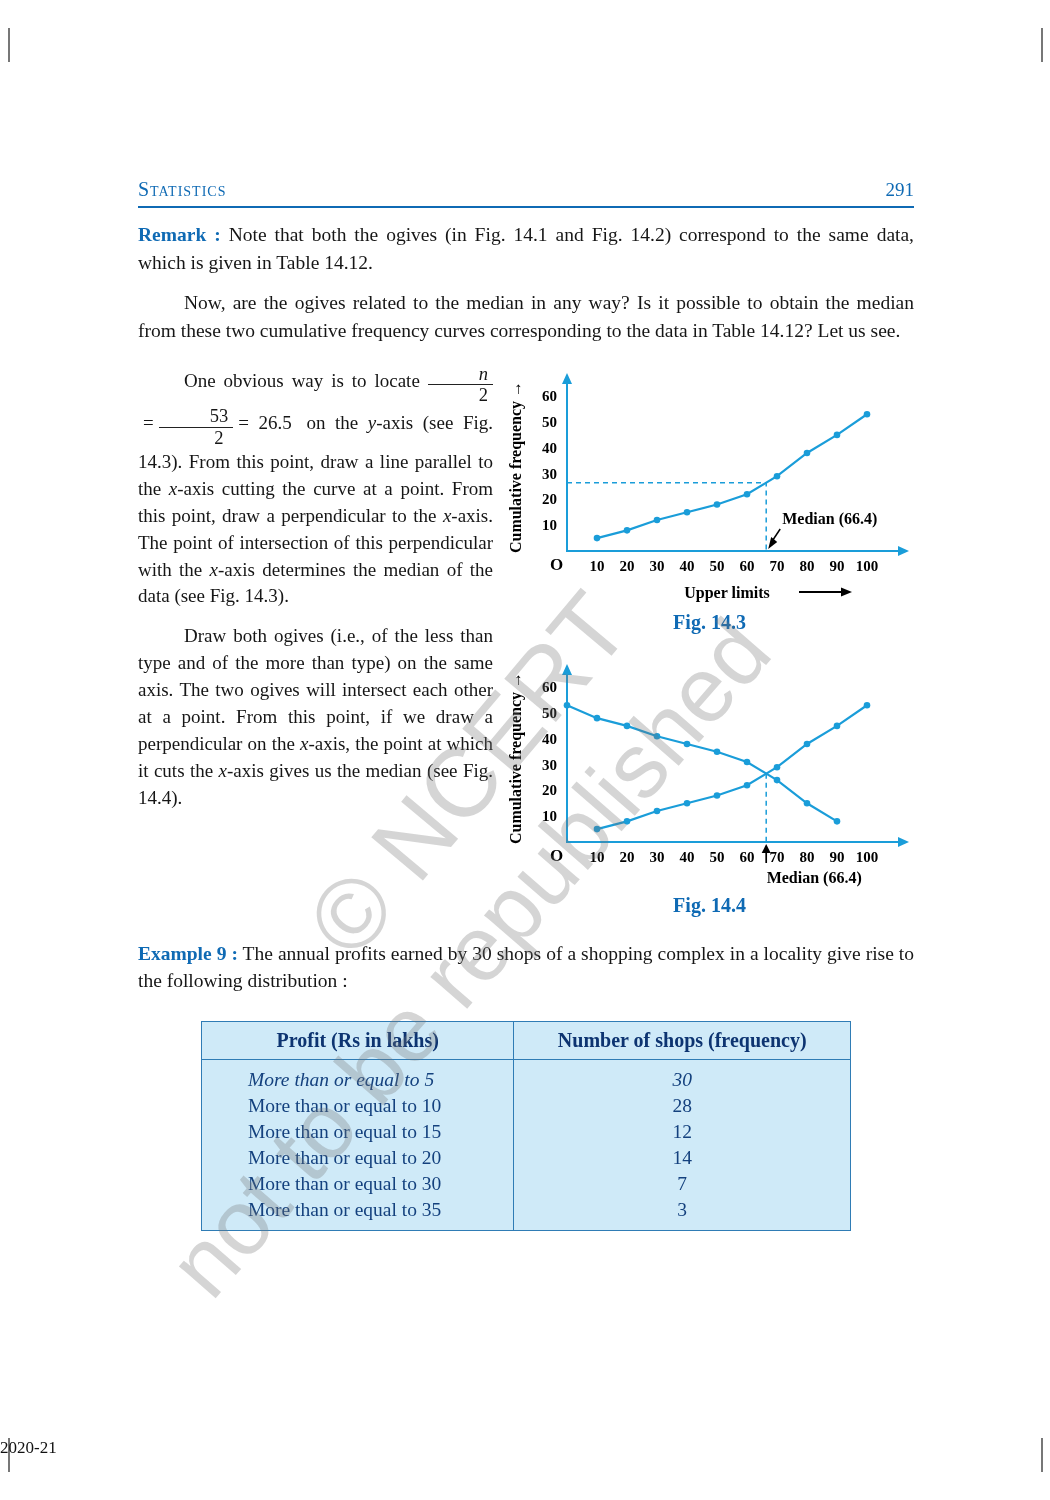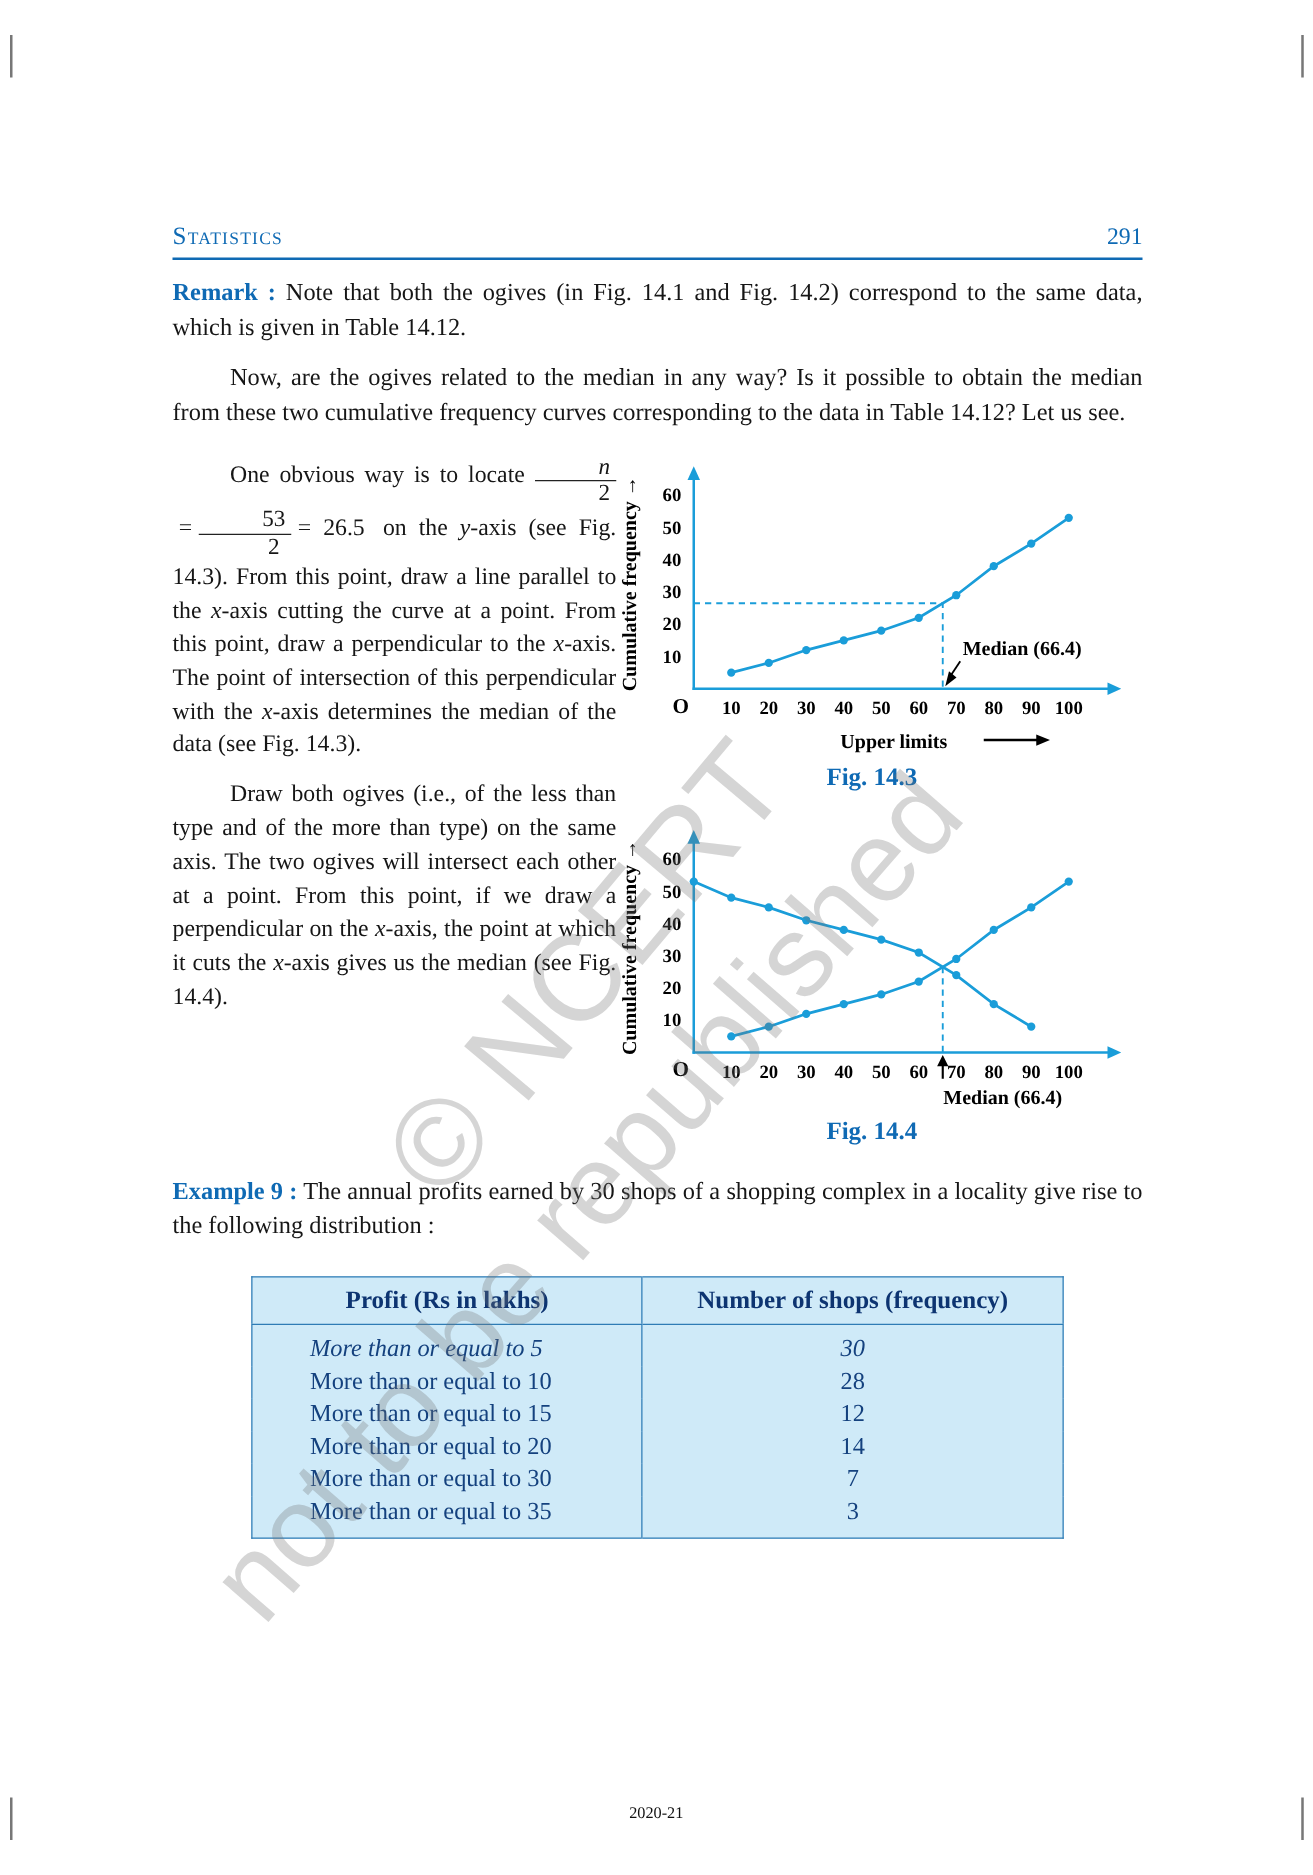--- a/index.html
+++ b/index.html
@@ -14,21 +14,21 @@
   .hdr{display:flex;justify-content:space-between;align-items:baseline;color:#0f6ab4;}
   .hdr-title{font-variant:small-caps;font-size:20px;letter-spacing:1px;}
   .hdr-num{font-size:19px;}
   .hdr-rule{border:none;border-top:2.4px solid #0f6ab4;margin:5px 0 0 0;}
 
   p{margin:13px 0 0 0;font-size:19.5px;line-height:1.42;text-align:justify;}
   .indent{text-indent:46px;}
   .blue-label{color:#0f6ab4;font-weight:bold;}
   .it{font-style:italic;}
 
-  .cols{display:flex;gap:0;margin-top:6px;}
+  .cols{display:flex;gap:12px;margin-top:6px;}
   .col-left{width:355px;}
   .col-left p{font-size:19px;}
   .col-right{width:409px;}
 
   .frac{display:inline-block;text-align:center;vertical-align:-15px;line-height:1.12;font-size:18.5px;}
   .frac .num{display:block;border-bottom:1.5px solid #222;padding:0 5px;}
   .frac .den{display:block;}
   .eq{padding:0 5px;}
 
   figure{margin:0;text-align:center;}
@@ -44,21 +44,21 @@
               border:1.8px solid #2f7cb5;}
   .freq-table th{font-size:20px;font-weight:bold;color:#0d3471;padding:7px 10px;text-align:center;
                  border-bottom:1.8px solid #2f7cb5;}
   .freq-table th + th, .freq-table td + td{border-left:1.8px solid #2f7cb5;}
   .freq-table td{font-size:19.5px;color:#14417e;padding:2px 10px;}
   .freq-table td.c1{text-align:left;padding-left:46px;}
   .freq-table td.c2{text-align:center;}
   .freq-table tbody tr:first-child td{padding-top:9px;font-style:italic;}
   .freq-table tbody tr:last-child td{padding-bottom:9px;}
 
-  .footer{position:absolute;left:0;bottom:42px;width:100%;text-align:center;font-size:13px;color:#111;}
+  .footer{position:absolute;left:0;bottom:42px;width:100%;text-align:left;font-size:17px;color:#111;}
 
   .wm{position:absolute;font-family:"Liberation Sans","DejaVu Sans",sans-serif;
       color:rgba(115,115,115,0.30);white-space:nowrap;pointer-events:none;z-index:6;}
   .wm1{font-size:98px;left:285px;top:905px;transform:rotate(-50deg);transform-origin:0 0;}
   .wm2{font-size:92px;left:148px;top:1248px;transform:rotate(-49deg);transform-origin:0 0;}
 </style>
 </head>
 <body>
 
 <div class="page">

